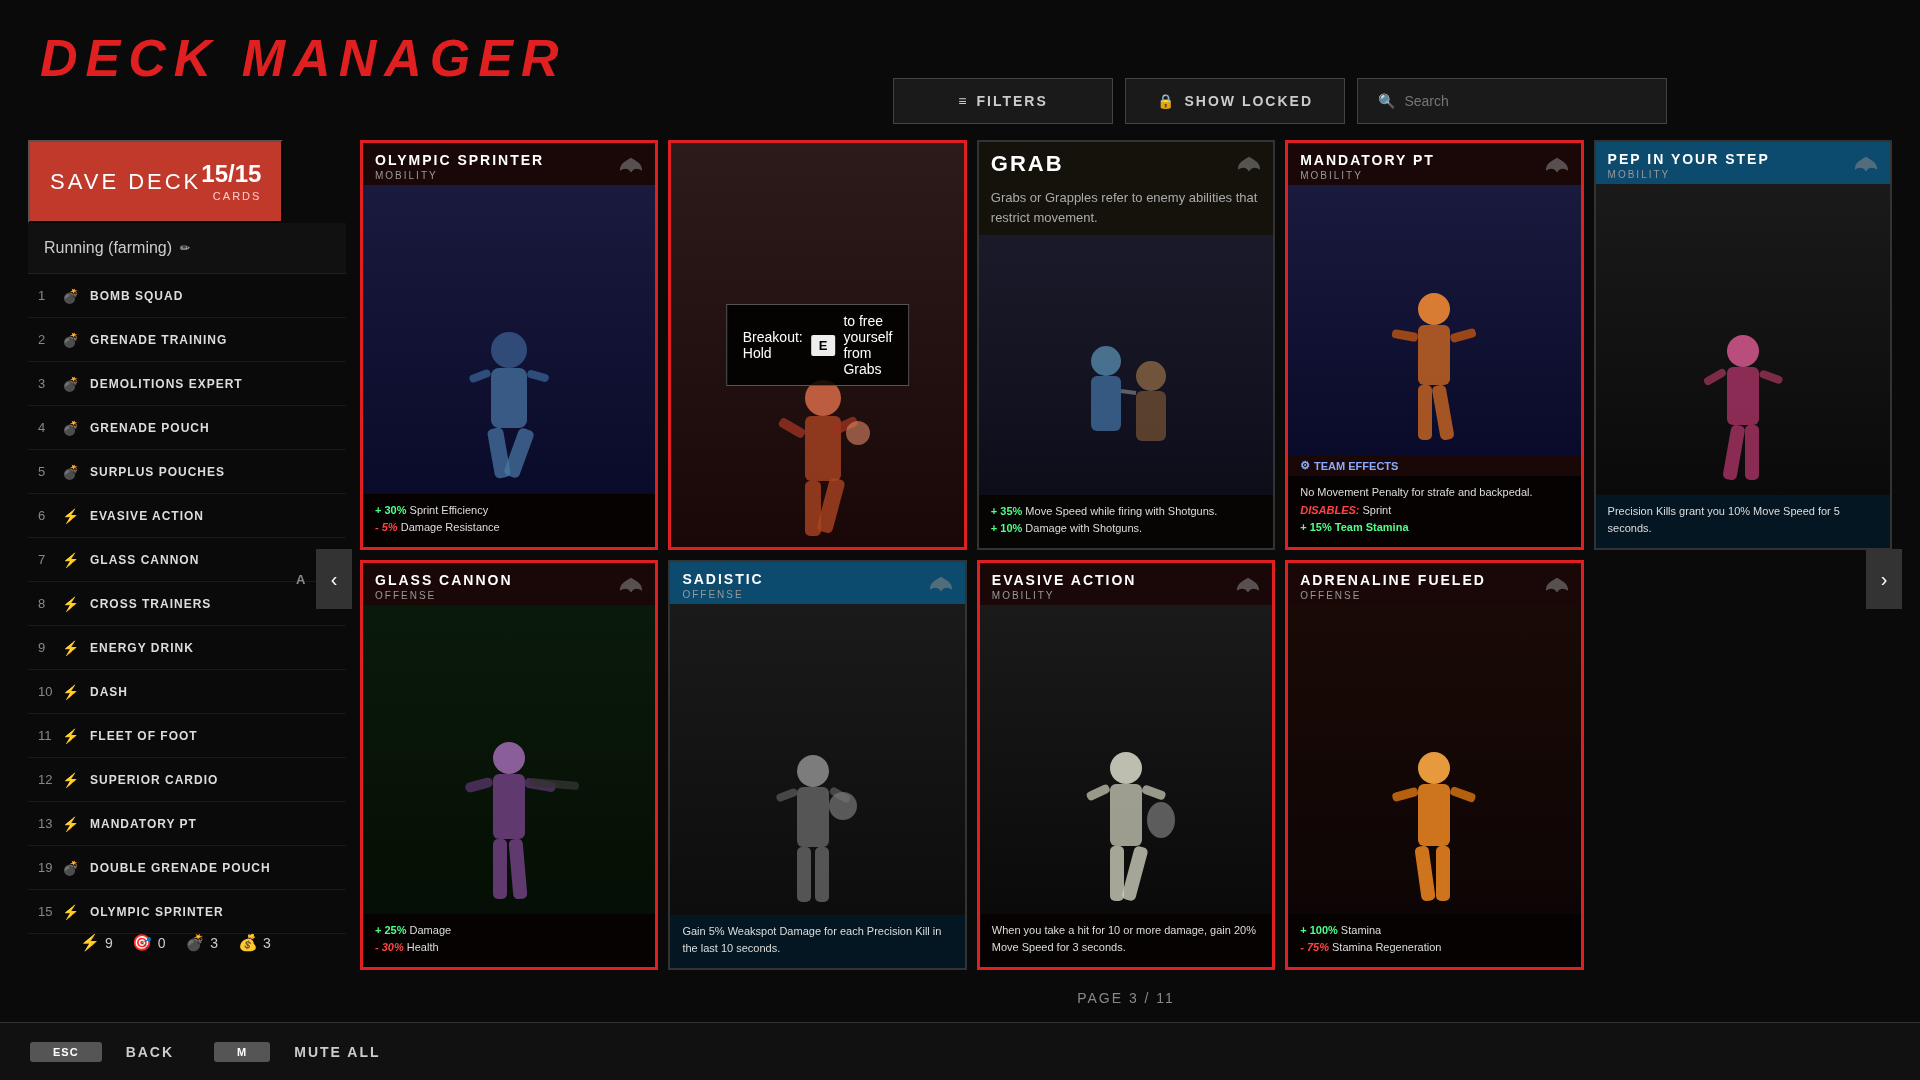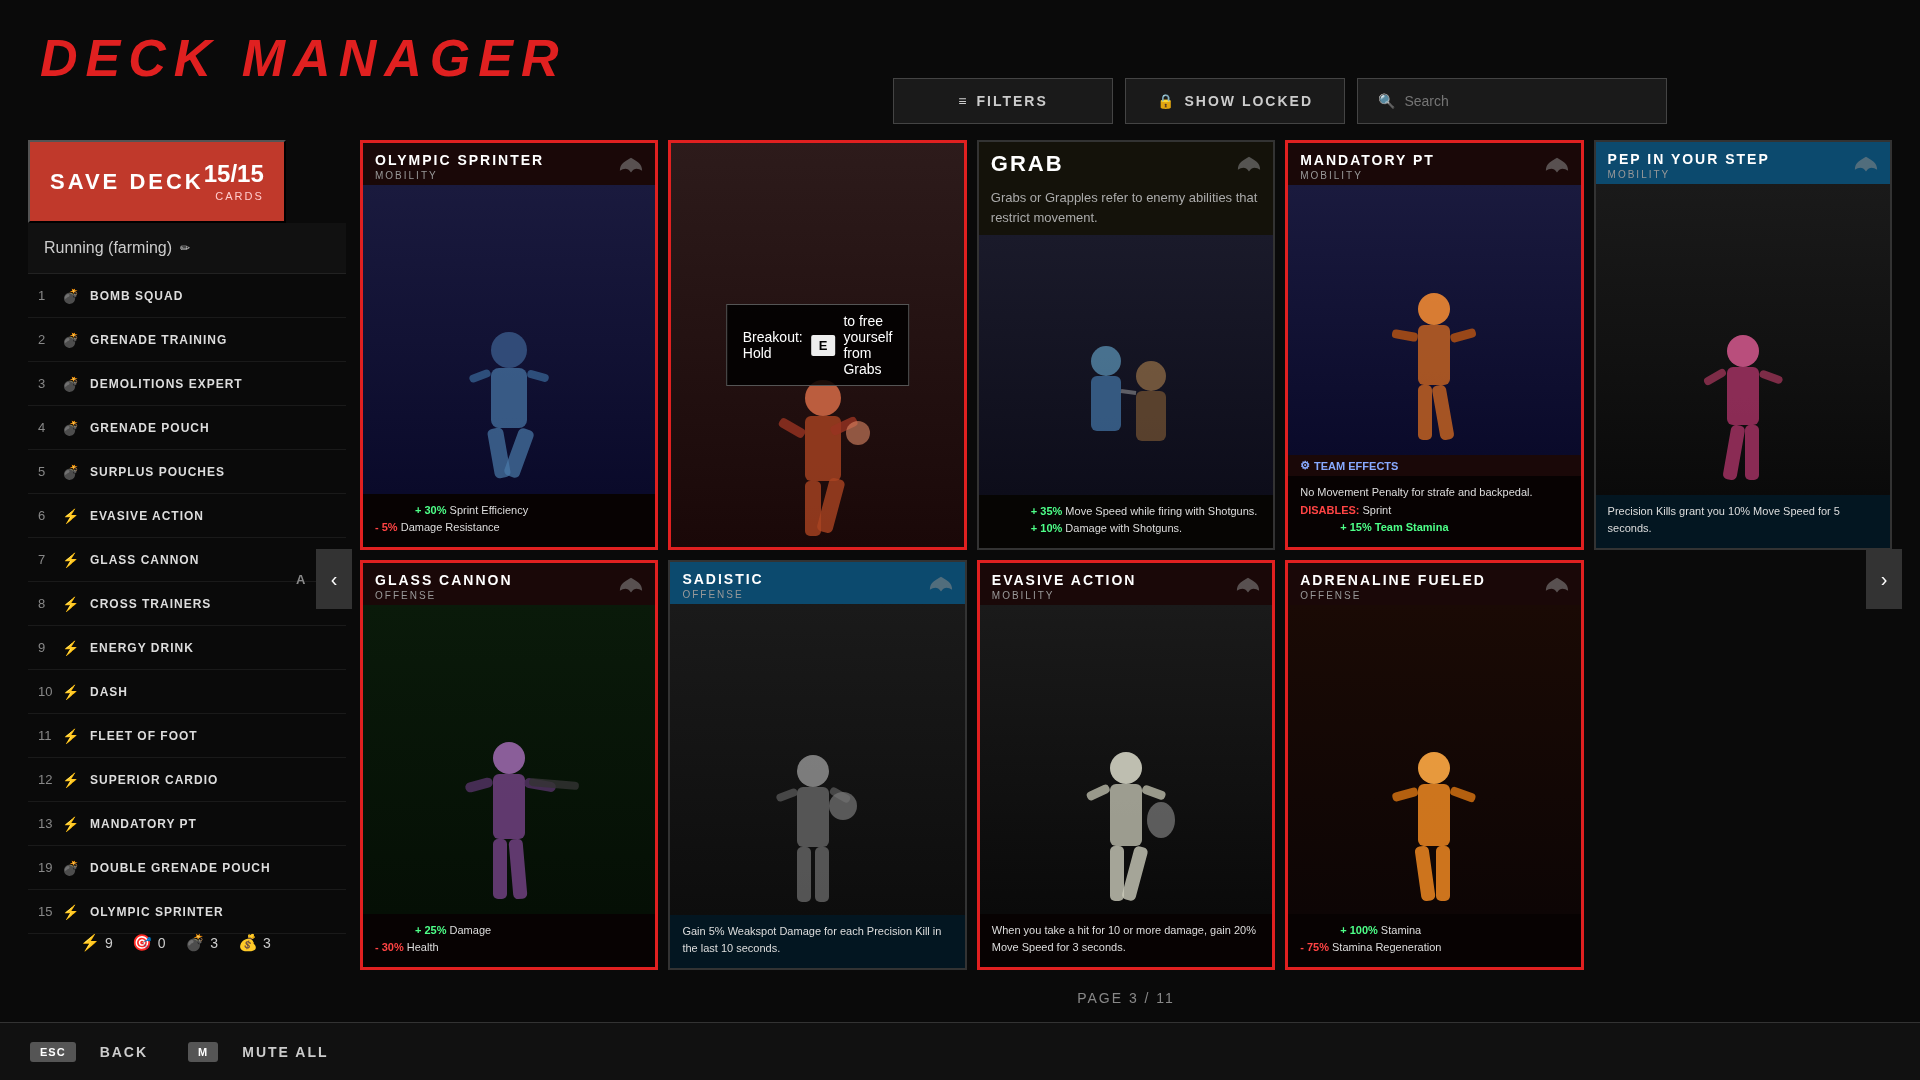--- a/index.html
+++ b/index.html
@@ -90,21 +90,21 @@
       background: #c0392b;
       display: flex;
       align-items: center;
       justify-content: space-between;
       padding: 18px 20px;
       cursor: pointer;
     }
 
     .save-deck-label {
       font-size: 22px;
-      font-weight: 700;
+      font-weight: 400;
       letter-spacing: 3px;
       color: #fff;
     }
 
     .save-deck-count {
       text-align: right;
     }
 
     .save-deck-num {
       font-size: 24px;
@@ -200,21 +200,21 @@
       padding: 0 30px;
       gap: 24px;
       border-top: 1px solid #333;
     }
 
     .bottom-key-btn {
       background: #555;
       color: #fff;
       font-size: 11px;
       font-weight: bold;
-      padding: 4px 10px;
+      padding: 4px 23px;
       border-radius: 3px;
       letter-spacing: 1px;
     }
 
     .bottom-label {
       font-size: 14px;
       font-weight: bold;
       letter-spacing: 2px;
       color: #ccc;
       margin-right: 16px;
@@ -300,22 +300,22 @@
 
     .card-stats {
       padding: 8px 12px 10px;
       font-size: 11px;
       line-height: 1.6;
       background: rgba(0,0,0,0.7);
       position: relative;
       z-index: 2;
     }
 
-    .stat-green { color: #4dff88; font-weight: bold; margin-left: 40px; }
-    .stat-red { color: #ff4444; font-weight: bold; }
+    .stat-green { color: #4dff88; font-weight: bold; }
+    .stat-red { color: #ff4444; font-weight: bold; font-style: italic; }
     .stat-normal { color: #ddd; }
 
     .tooltip-overlay {
       position: absolute;
       top: 50%;
       left: 50%;
       transform: translate(-50%, -50%);
       background: rgba(0,0,0,0.85);
       padding: 8px 16px;
       font-size: 14px;

